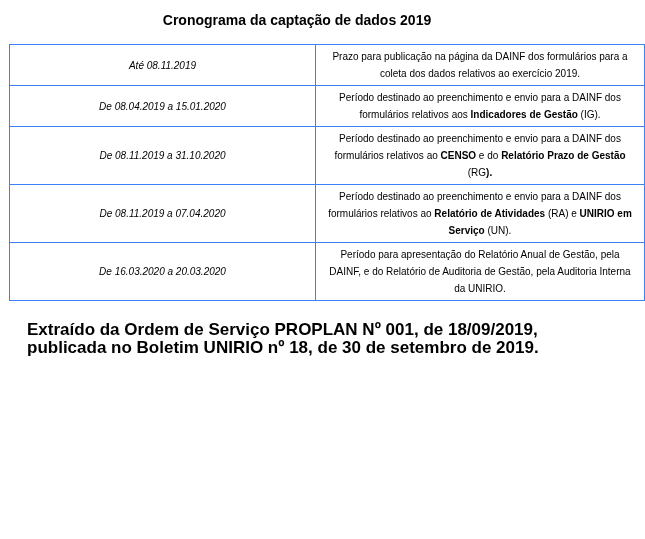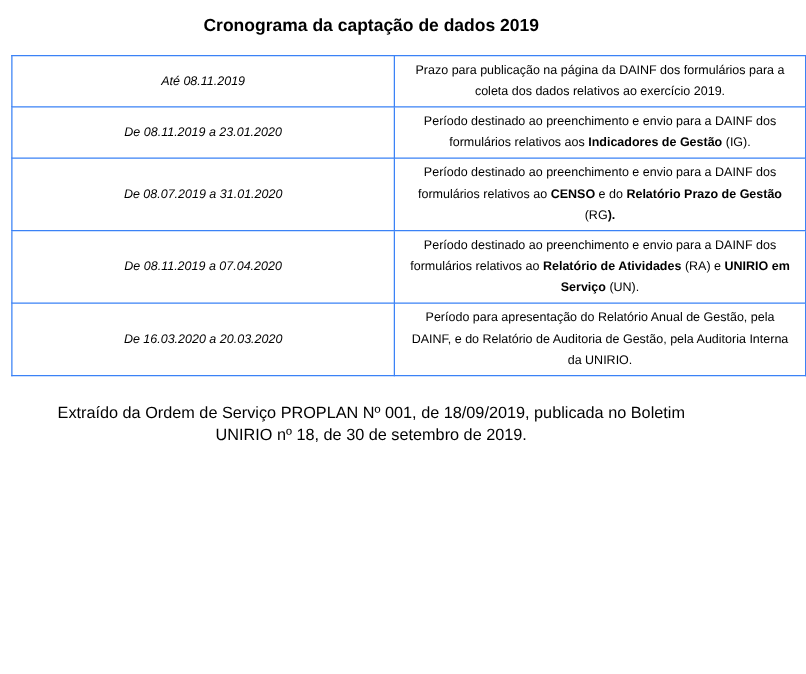--- a/index.html
+++ b/index.html
@@ -41,47 +41,46 @@
     padding: 3px 8px;
   }
   td.period-cell {
     width: 289px;
     font-style: italic;
   }
   td.desc-cell {
     width: 312px;
   }
   .doc-footer {
-    text-align: center;
-    font-weight: normal;
-    font-size: 13px;
+    font-weight: bold;
+    font-size: 17px;
     line-height: 18px;
     margin-top: 20px;
     padding: 0 18px;
   }
 </style>
 </head>
 <body>
 
 <div class="page">
 
   <div class="doc-title">Cronograma da captação de dados 2019</div>
 
   <table class="schedule">
     <tbody>
         <tr>
           <td class="period-cell">Até 08.11.2019</td>
           <td class="desc-cell"><span>Prazo para publicação na página da DAINF dos formulários para a coleta dos dados relativos ao exercício 2019.</span></td>
         </tr>
         <tr>
-          <td class="period-cell">De 08.11.2019 a 23.01.2020</td>
+          <td class="period-cell">De 08.04.2019 a 15.01.2020</td>
           <td class="desc-cell"><span>Período destinado ao preenchimento e envio para a DAINF dos formulários relativos aos </span><b>Indicadores de Gestão</b><span> (IG).</span></td>
         </tr>
         <tr>
-          <td class="period-cell">De 08.07.2019 a 31.01.2020</td>
+          <td class="period-cell">De 08.11.2019 a 31.10.2020</td>
           <td class="desc-cell"><span>Período destinado ao preenchimento e envio para a DAINF dos formulários relativos ao </span><b>CENSO</b><span> e do </span><b>Relatório Prazo de Gestão</b><span> (RG</span><b>).</b></td>
         </tr>
         <tr>
           <td class="period-cell">De 08.11.2019 a 07.04.2020</td>
           <td class="desc-cell"><span>Período destinado ao preenchimento e envio para a DAINF dos formulários relativos ao </span><b>Relatório de Atividades</b><span> (RA) e </span><b>UNIRIO em Serviço</b><span> (UN).</span></td>
         </tr>
         <tr>
           <td class="period-cell">De 16.03.2020 a 20.03.2020</td>
           <td class="desc-cell"><span>Período para apresentação do Relatório Anual de Gestão, pela DAINF, e do Relatório de Auditoria de Gestão, pela Auditoria Interna da UNIRIO.</span></td>
         </tr>

